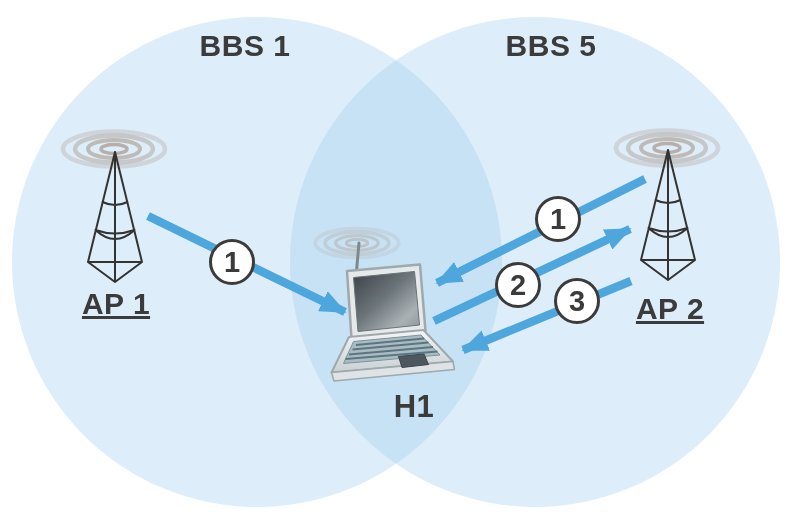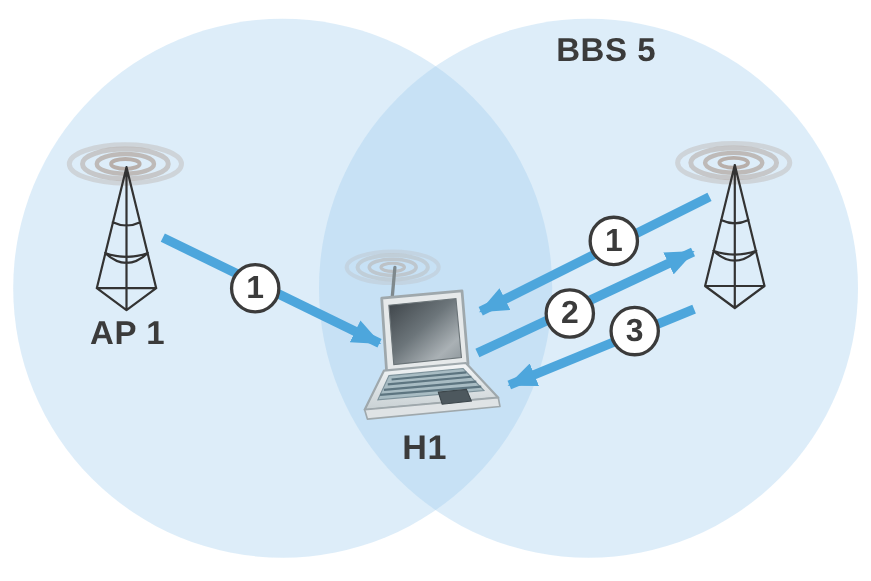--- a/index.html
+++ b/index.html
@@ -12,21 +12,21 @@
     background:rgba(158,204,238,0.35);
   }
   .coverage.left{left:12px;top:17px;width:490px;height:490px;}
   .coverage.right{left:290px;top:17px;width:490px;height:490px;}
   svg.layer{position:absolute;left:0;top:0;width:792px;height:528px;}
   .lbl{
     position:absolute;transform:translate(-50%,-50%);
     color:#3b3b3b;font-weight:700;white-space:nowrap;letter-spacing:0.5px;
   }
   .lbl.area{font-size:30px;}
-  .lbl.node{font-size:30px;}
+  .lbl.node{font-size:30px;text-decoration:underline;}
   .lbl.host{font-size:31px;}
   .badge{
     position:absolute;width:46px;height:46px;box-sizing:border-box;
     border:3px solid #3b3b3b;border-radius:50%;background:#ffffff;
     display:flex;align-items:center;justify-content:center;
     font-size:29px;font-weight:700;color:#3b3b3b;
   }
 </style>
 </head>
 <body>
@@ -90,17 +90,19 @@
       <path d="M356 345 L424 338.5 M352.5 349.5 L428.5 342.5 M349 354.5 L433 347 M345.5 359 L437.5 351.5" stroke="#5d7580" stroke-width="2" fill="none"></path>
       <path d="M398.5 356.5 L424 354 L428.5 364.5 L402 367.5 Z" fill="#4d585e" stroke="#3c464b" stroke-width="1"></path>
     </g>
   </svg>
 
   <div class="badge" style="left:209px;top:239px;">1</div>
   <div class="badge" style="left:535px;top:196px;">1</div>
   <div class="badge" style="left:495px;top:262px;">2</div>
   <div class="badge" style="left:554px;top:278px;">3</div>
 
+  <div class="lbl area" style="left:245px;top:46px;">BBS 1</div>
   <div class="lbl area" style="left:551px;top:46px;">BBS 5</div>
   <div class="lbl node" style="left:116px;top:304px;">AP 1</div>
-  <div class="lbl host" style="left:386px;top:407px;">H1</div>
+  <div class="lbl node" style="left:670px;top:309px;">AP 2</div>
+  <div class="lbl host" style="left:414px;top:407px;">H1</div>
 
 </div>
 
 </body></html>

